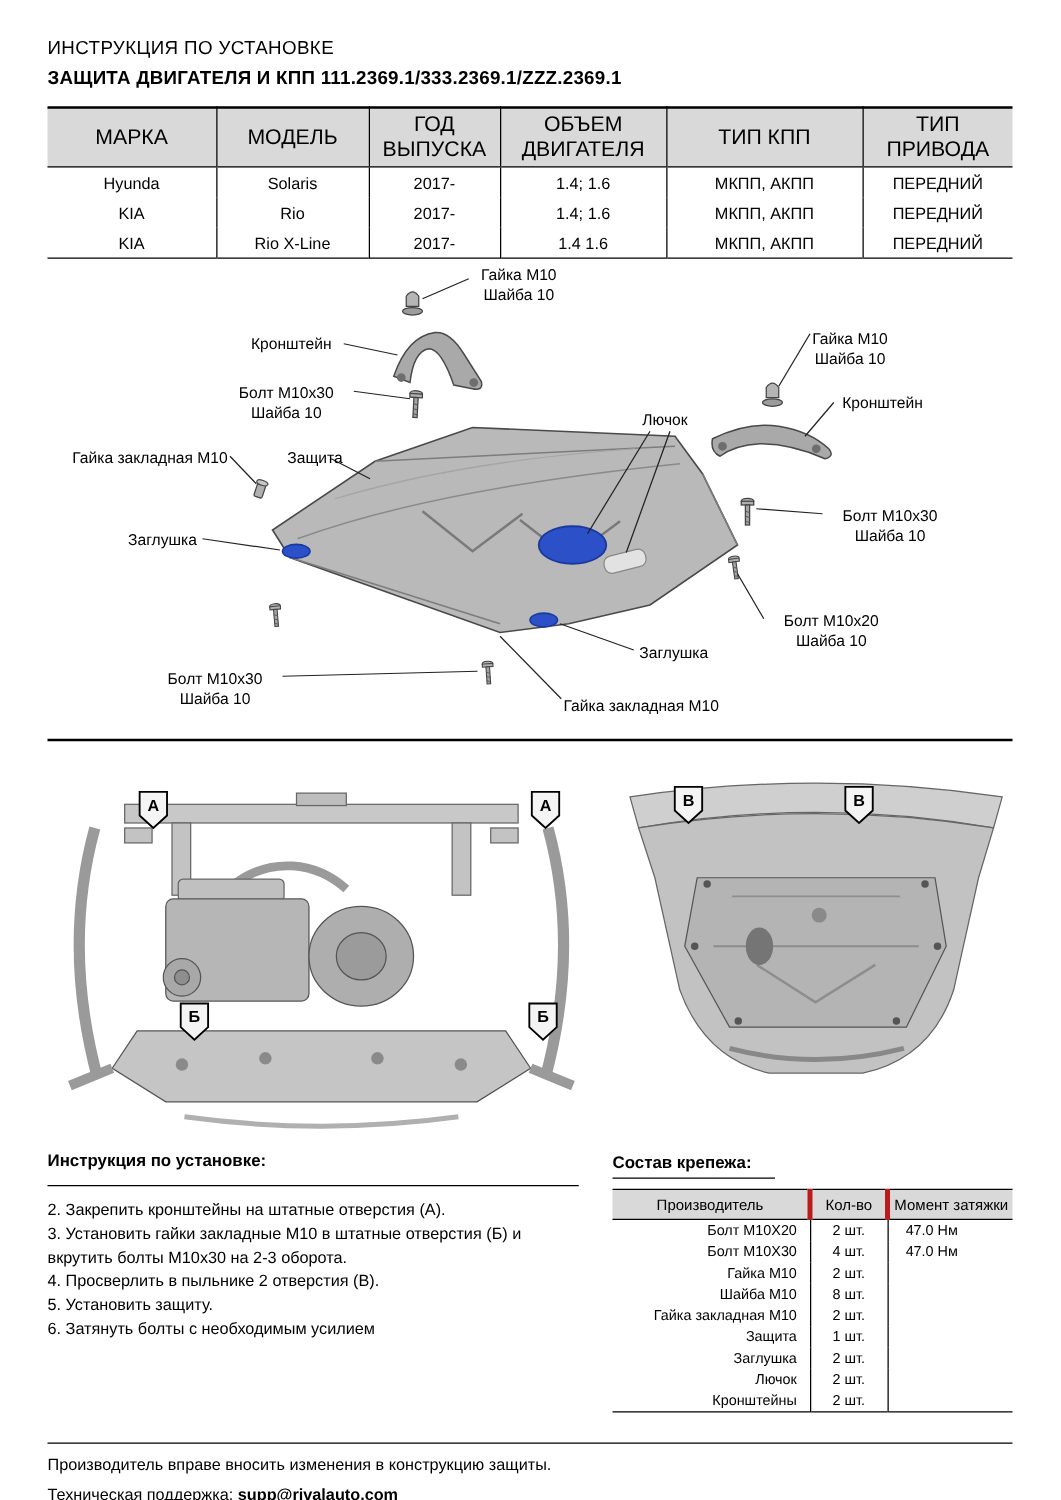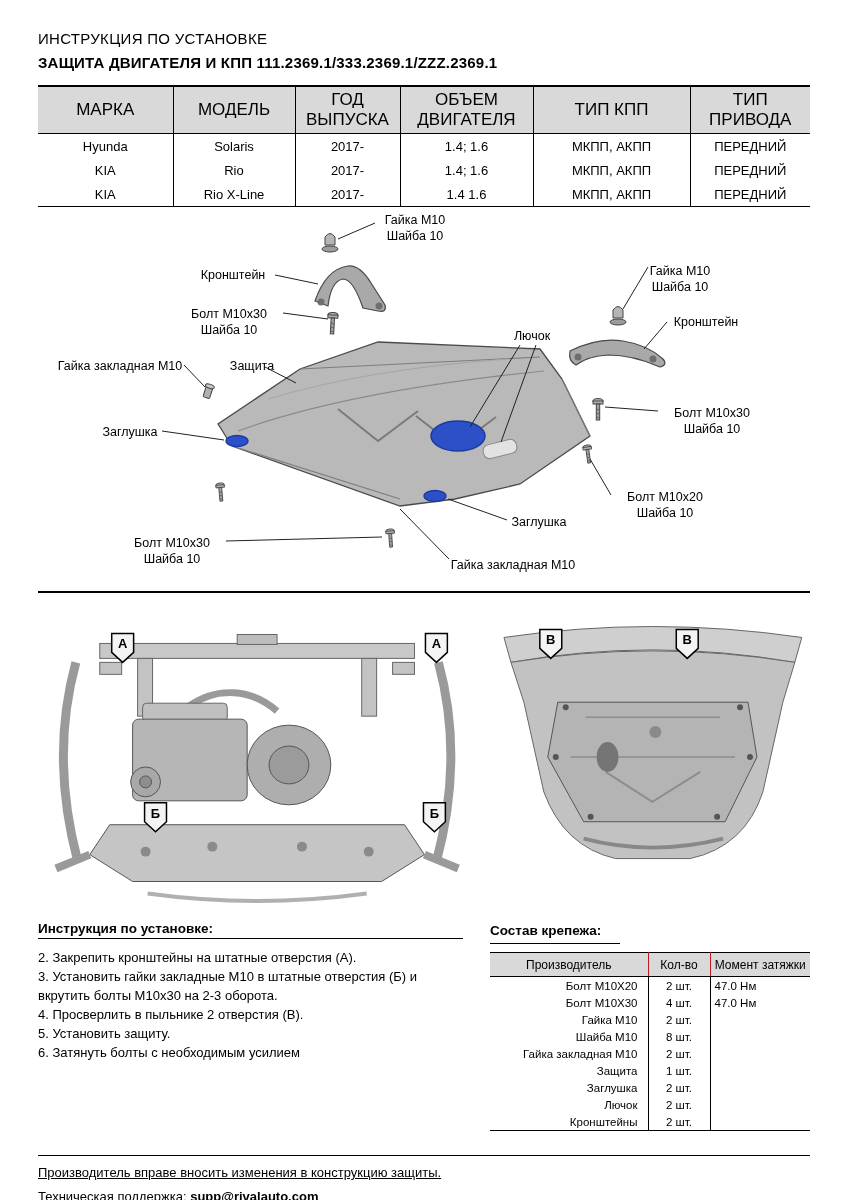--- a/index.html
+++ b/index.html
@@ -24,35 +24,35 @@
   .rule{border:none;border-top:2px solid #000;margin:4px 0 0 0;width:772px;}
 
   
   .illus-row{display:flex;gap:20px;margin-top:14px;height:302px;align-items:flex-start;}
 
   
   .bottom{display:flex;justify-content:space-between;margin-top:12px;}
   .col-left{width:425px;}
   .col-right{width:320px;}
   .sec-title{font-size:13.5px;font-weight:bold;margin:0;}
-  .col-left .sec-title-wrap{border-bottom:1.5px solid #000;padding-bottom:2px;margin-bottom:9px;}
+  .col-left .sec-title-wrap{border-bottom:1.5px solid #000;padding-bottom:12px;margin-bottom:9px;}
   .col-right .sec-title{display:inline-block;border-bottom:1.5px solid #000;padding-bottom:5px;min-width:130px;margin-bottom:8px;}
   .step{font-size:13px;line-height:19px;}
 
   table.fast{width:320px;border-collapse:collapse;table-layout:fixed;border-top:1px solid #000;border-bottom:1px solid #000;}
-  table.fast th{background:#d9d9d9;font-weight:normal;font-size:12px;height:21px;text-align:center;border-left:1px solid #b91c1c;border-bottom:1px solid #000;}
+  table.fast th{background:#d9d9d9;font-weight:normal;font-size:12px;height:21px;text-align:center;border-left:4px solid #b91c1c;border-bottom:1px solid #000;}
   table.fast td{font-size:11.5px;height:15px;border-left:1px solid #000;}
   table.fast th:first-child, table.fast td:first-child{border-left:none;}
   td.f-name{text-align:right;padding-right:10px;}
   td.f-qty{text-align:center;}
-  td.f-tq{text-align:left;padding-left:4px;}
+  td.f-tq{text-align:left;padding-left:14px;}
 
   
   .footer-rule{border:none;border-top:1.5px solid #000;margin:24px 0 0 0;width:772px;}
-  .foot-line{font-size:13px;margin-top:9px;text-decoration:underline;}
+  .foot-line{font-size:13px;margin-top:9px;}
   .foot-line b{font-weight:bold;}
   .flag-text{font-size:13px;font-weight:bold;}
 </style>
 </head>
 <body>
 
 <div class="page">
 
   <p class="hdr-title">ИНСТРУКЦИЯ ПО УСТАНОВКЕ</p>
   <p class="hdr-sub">ЗАЩИТА ДВИГАТЕЛЯ И КПП  111.2369.1/333.2369.1/ZZZ.2369.1</p>

